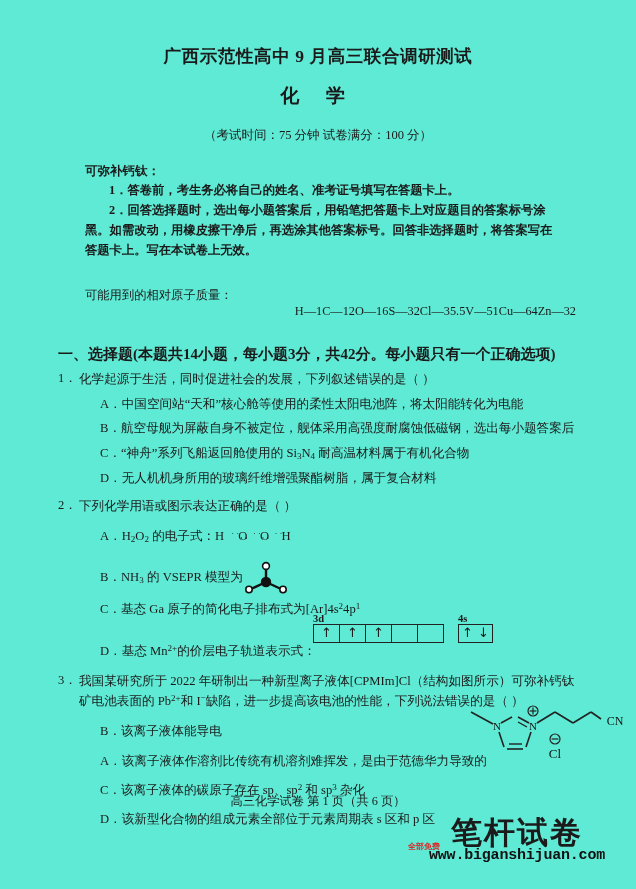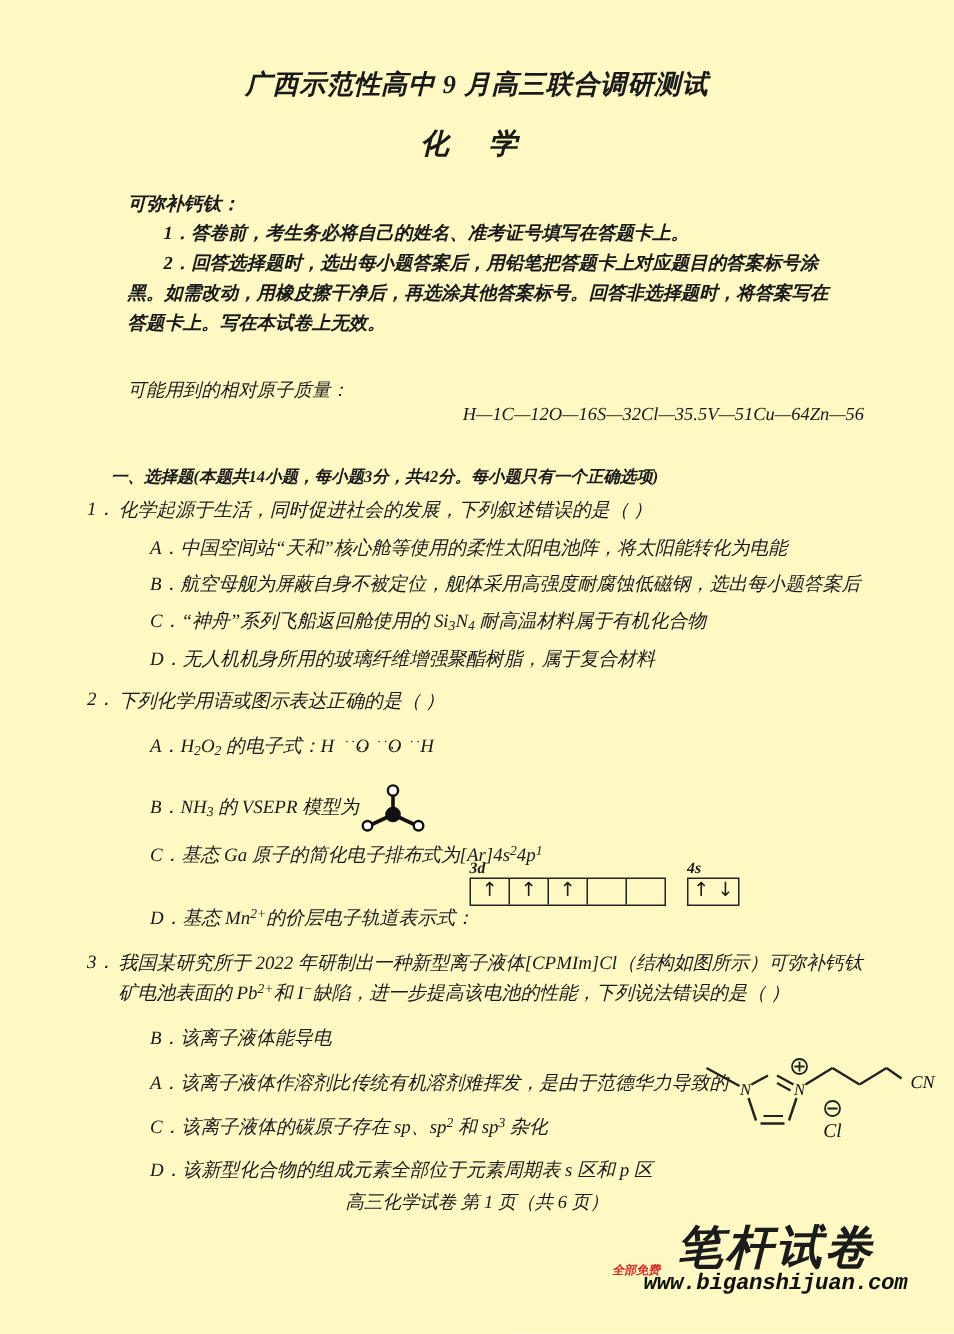--- a/index.html
+++ b/index.html
@@ -11,23 +11,22 @@
     width: 636px;
     height: 889px;
     position: relative;
     font-family: "Liberation Serif", "DejaVu Serif", serif;
     color: #1a1a1a;
     overflow: hidden;
   }
   .page {
     position: absolute;
     inset: 0;
-    background: #fef9c3;
+    background: #5eead4;
     padding: 0;
-    font-style: italic;
   }
 
   
   .doc-title {
     text-align: center;
     font-size: 17.5px;
     font-weight: bold;
     letter-spacing: 0.6px;
     margin: 44px 0 0 0;
     font-family: "Liberation Serif", serif;
@@ -70,23 +69,23 @@
   }
   .masses-label { margin-bottom: 0; }
   .masses-row {
     display: flex;
     justify-content: flex-end;
     font-family: "Liberation Serif", serif;
   }
 
   
   .section-head {
-    margin: 26px 0 0 16px;
+    margin: 26px 0 0 0;
     padding: 0 40px 0 58px;
-    font-size: 11px;
+    font-size: 15px;
     font-weight: bold;
   }
   .qlist {
     padding: 0 30px 0 58px;
     margin-top: 6px;
   }
   .question { margin-top: 6px; position: relative; }
   .q-stem {
     font-size: 12.6px;
     line-height: 1.58;
@@ -227,38 +226,39 @@
     margin-top: -2px;
   }
 </style>
 </head>
 <body>
 
 <div class="page">
 
   <div class="doc-title">广西示范性高中 9 月高三联合调研测试</div>
   <div class="subject-title">化 学</div>
+  <div class="exam-meta">（考试时间：75 分钟  试卷满分：100 分）</div>
 
   <div class="notes">
     <div class="notes-heading">可弥补钙钛：</div>
     <div class="note-item">1．答卷前，考生务必将自己的姓名、准考证号填写在答题卡上。</div>
     <div class="note-item">2．回答选择题时，选出每小题答案后，用铅笔把答题卡上对应题目的答案标号涂黑。如需改动，用橡皮擦干净后，再选涂其他答案标号。回答非选择题时，将答案写在答题卡上。写在本试卷上无效。</div>
   </div>
 
   <div class="masses">
     <div class="masses-label">可能用到的相对原子质量：</div>
     <div class="masses-row">
       <span>H—1</span>
       <span>C—12</span>
       <span>O—16</span>
       <span>S—32</span>
       <span>Cl—35.5</span>
       <span>V—51</span>
       <span>Cu—64</span>
-      <span>Zn—56</span>
+      <span>Zn—32</span>
     </div>
   </div>
 
   <div class="section-head">一、选择题(本题共14小题，每小题3分，共42分。每小题只有一个正确选项)</div>
 
   <div class="qlist">
 
     <div class="question">
       <span class="q-num">1．</span>
       <div class="q-stem">化学起源于生活，同时促进社会的发展，下列叙述错误的是（    ）</div>

